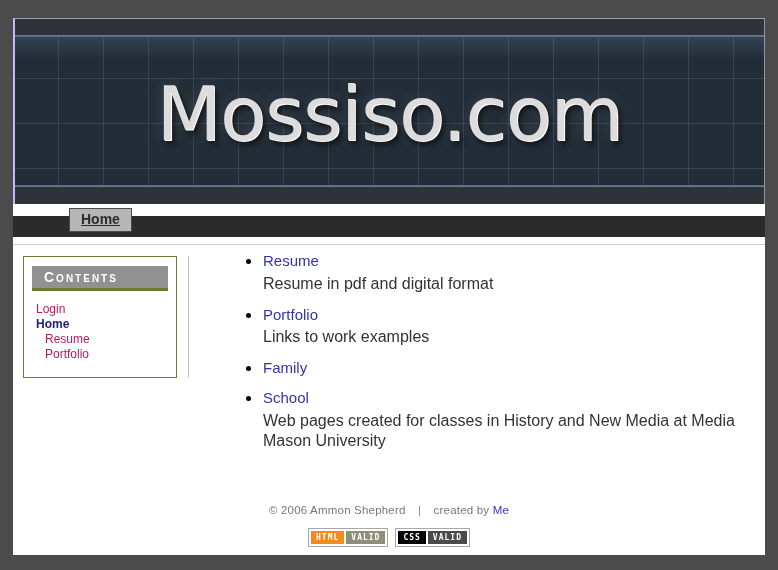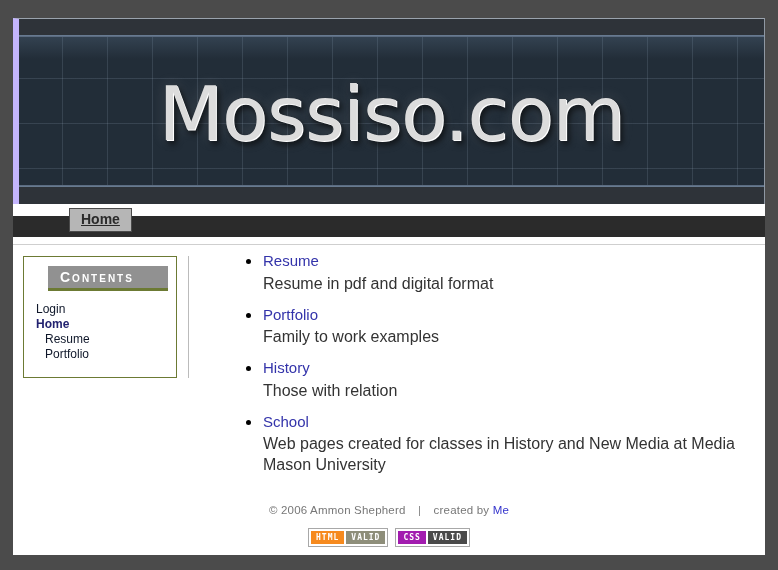--- a/index.html
+++ b/index.html
@@ -24,21 +24,21 @@
     background: #ffffff;
     box-sizing: border-box;
   }
 
   
   .banner {
     position: relative;
     height: 186px;
     background: #2e3339;
     overflow: hidden;
-    border-left: 6px solid #c4b5fd;
+    border-left: 2px solid #c4b5fd;
     border-right: 1px solid #8f98a3;
     border-top: 1px solid #9aa3ad;
     box-sizing: border-box;
   }
   .banner-topbar {
     position: absolute;
     left: 0; top: 0; right: 0;
     height: 16px;
     background: #2e3339;
   }
@@ -159,29 +159,28 @@
   .sidebar-title {
     background: #919191;
     border-bottom: 3px solid #6c7a34;
     color: #ffffff;
     font-variant: small-caps;
     font-weight: bold;
     font-size: 14px;
     letter-spacing: 2px;
     padding: 3px 0 3px 12px;
     margin-bottom: 12px;
-    margin-left: 16px;
   }
   .sidebar-links {
     padding-left: 4px;
   }
   .sidebar-link {
     display: block;
     font-size: 12px;
-    color: #0f172a;
+    color: #be185d;
     line-height: 1.16;
     margin-bottom: 1px;
     text-decoration: none;
     cursor: pointer;
   }
   .sidebar-link.current {
     color: #222270;
     font-weight: bold;
   }
   .sidebar-link.indent {
@@ -310,26 +309,25 @@
 
     <ul class="main-list">
       <li class="main-item">
         <span class="bullet"></span>
         <a class="main-item-title" href="#">Resume</a>
         <div class="main-item-desc">Resume in pdf and digital format</div>
       </li>
       <li class="main-item">
         <span class="bullet"></span>
         <a class="main-item-title" href="#">Portfolio</a>
-        <div class="main-item-desc">Family to work examples</div>
+        <div class="main-item-desc">Links to work examples</div>
       </li>
       <li class="main-item">
         <span class="bullet"></span>
-        <a class="main-item-title" href="#">History</a>
-        <div class="main-item-desc">Those with relation</div>
+        <a class="main-item-title" href="#">Family</a>
       </li>
       <li class="main-item">
         <span class="bullet"></span>
         <a class="main-item-title" href="#">School</a>
         <div class="main-item-desc">Web pages created for classes in History and New Media at Media Mason University</div>
       </li>
     </ul>
   </div>
 
   <div class="footer">
@@ -339,20 +337,20 @@
       <span>created by</span>
       <a class="footer-link" href="#">Me</a>
     </div>
     <div class="badges">
       <div class="badge">
         <span class="badge-left" style="background: rgb(246, 138, 30);">HTML</span>
         <span class="badge-sep"></span>
         <span class="badge-right" style="background: rgb(142, 142, 122);">VALID</span>
       </div>
       <div class="badge">
-        <span class="badge-left" style="background: #a21caf;">CSS</span>
+        <span class="badge-left" style="background: #000000;">CSS</span>
         <span class="badge-sep"></span>
         <span class="badge-right" style="background: rgb(74, 74, 74);">VALID</span>
       </div>
     </div>
   </div>
 
 </div>
 
 </body></html>

